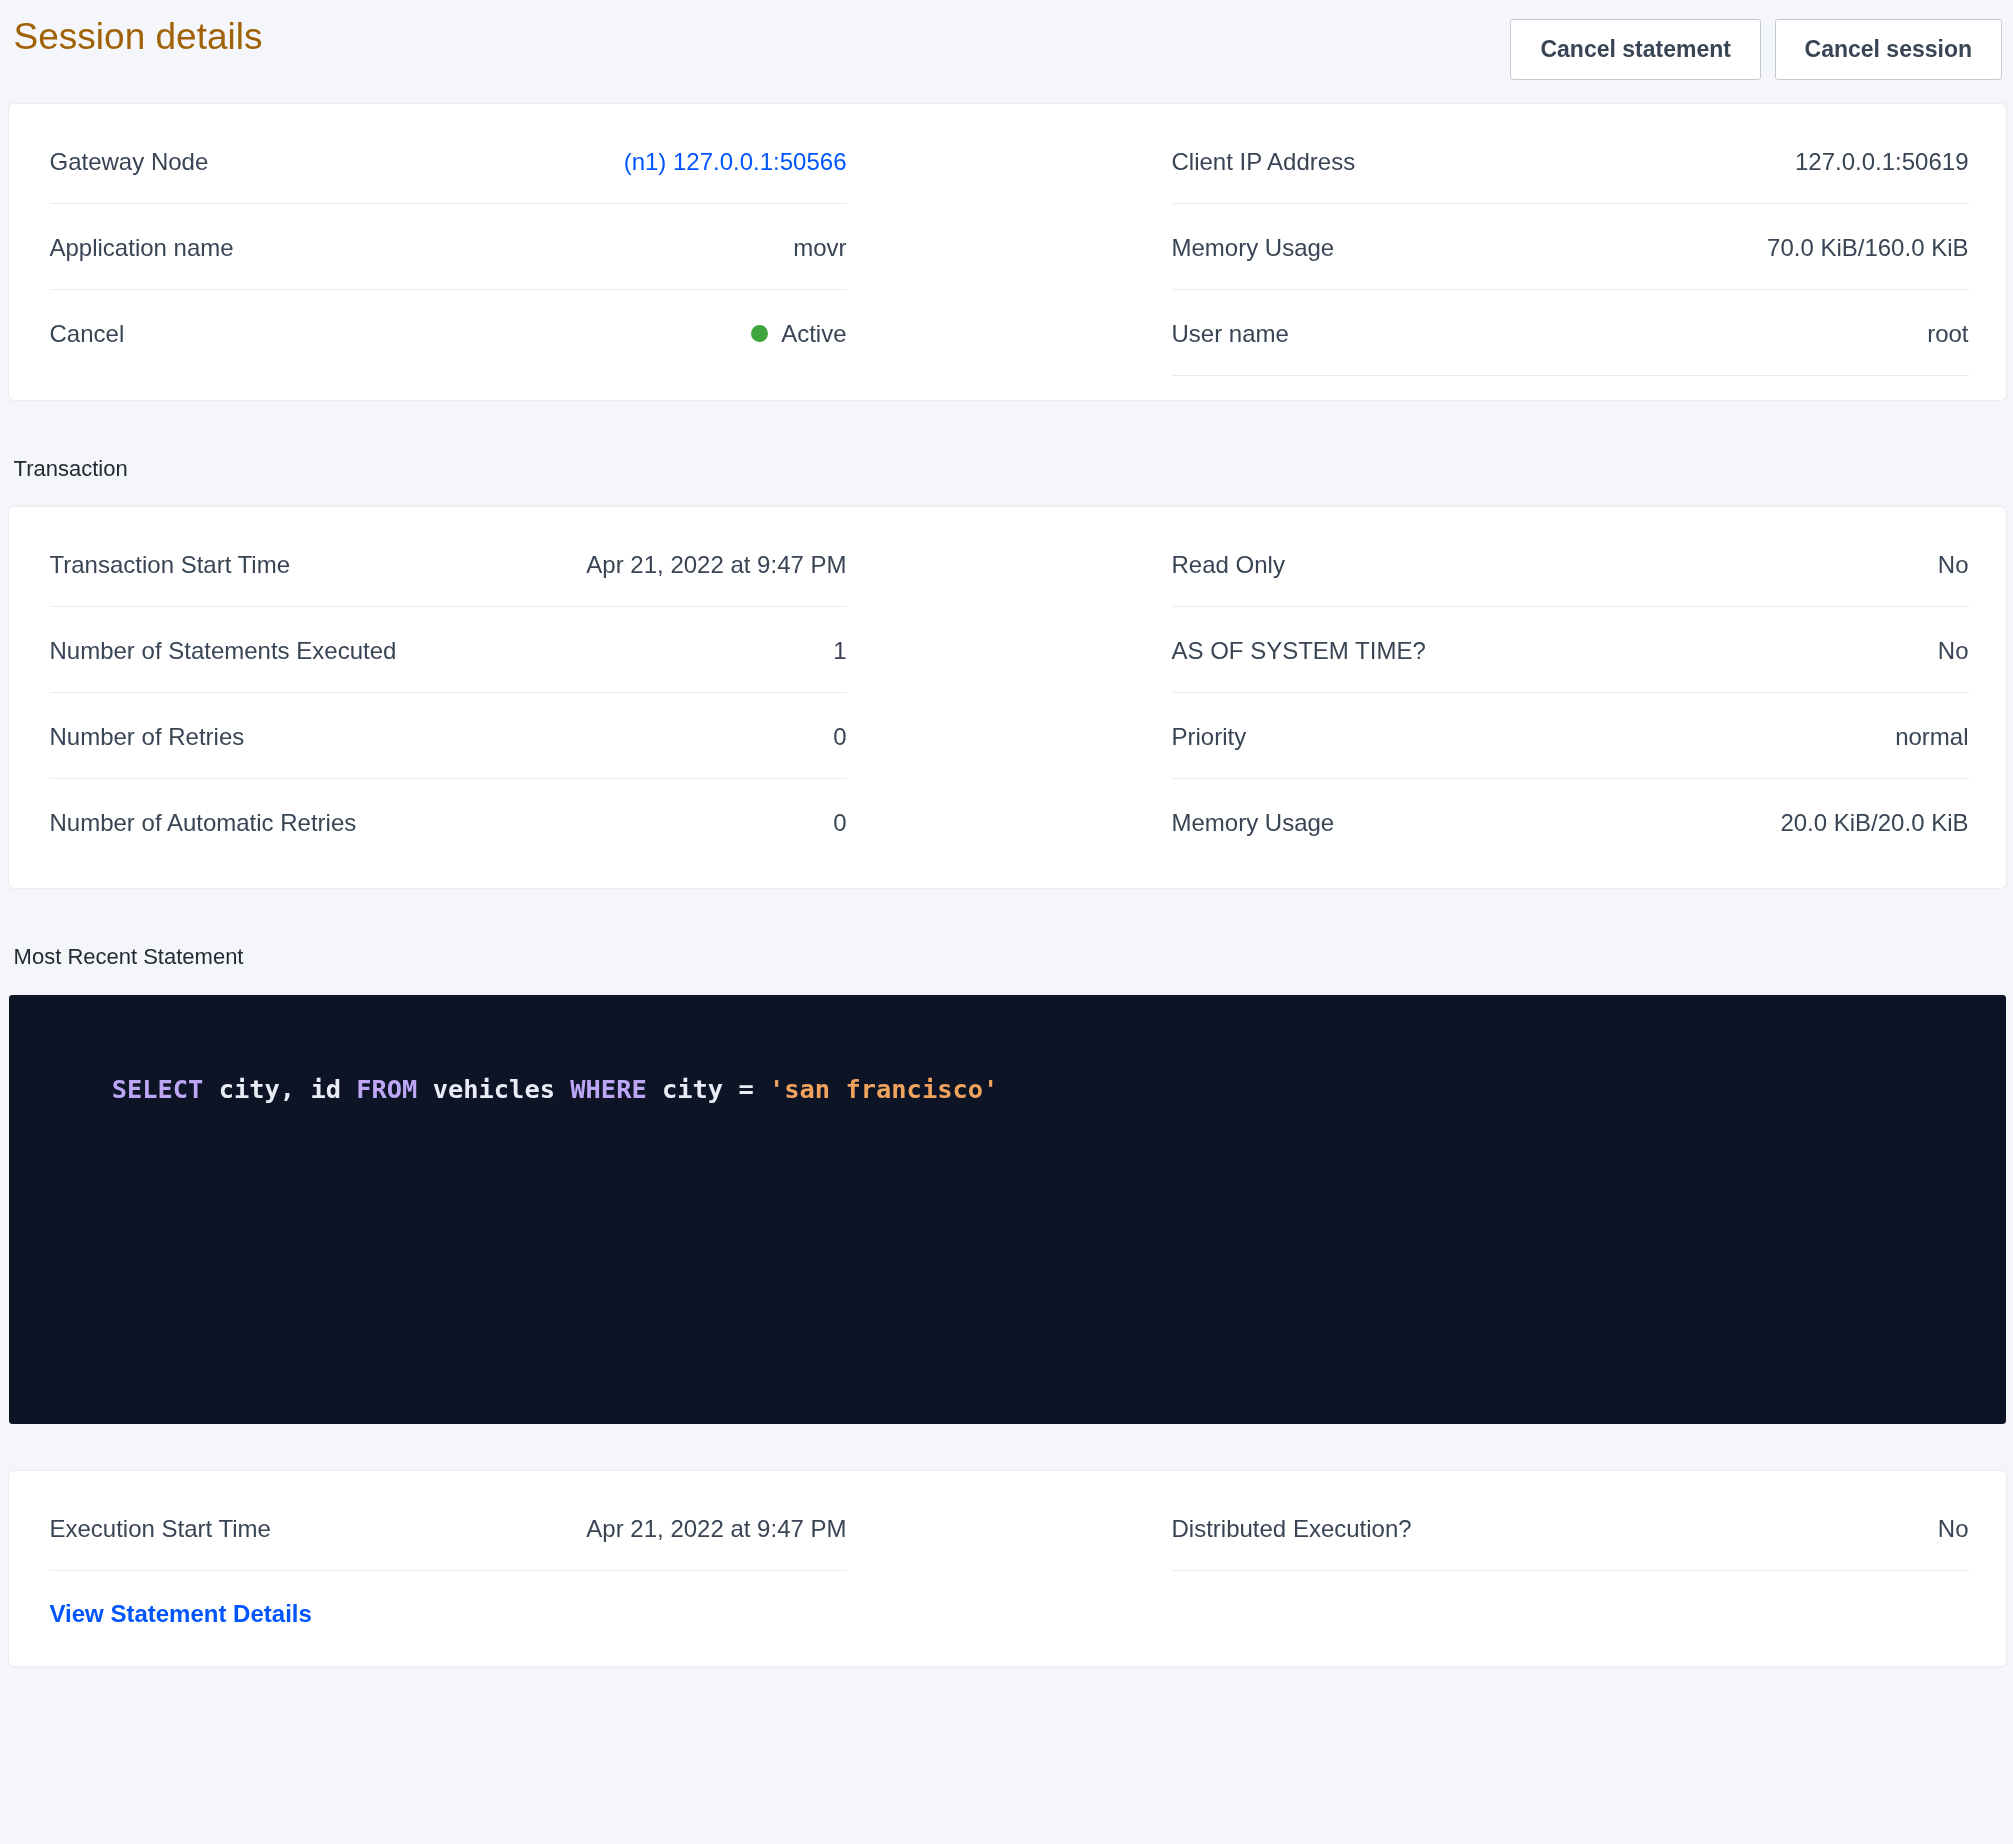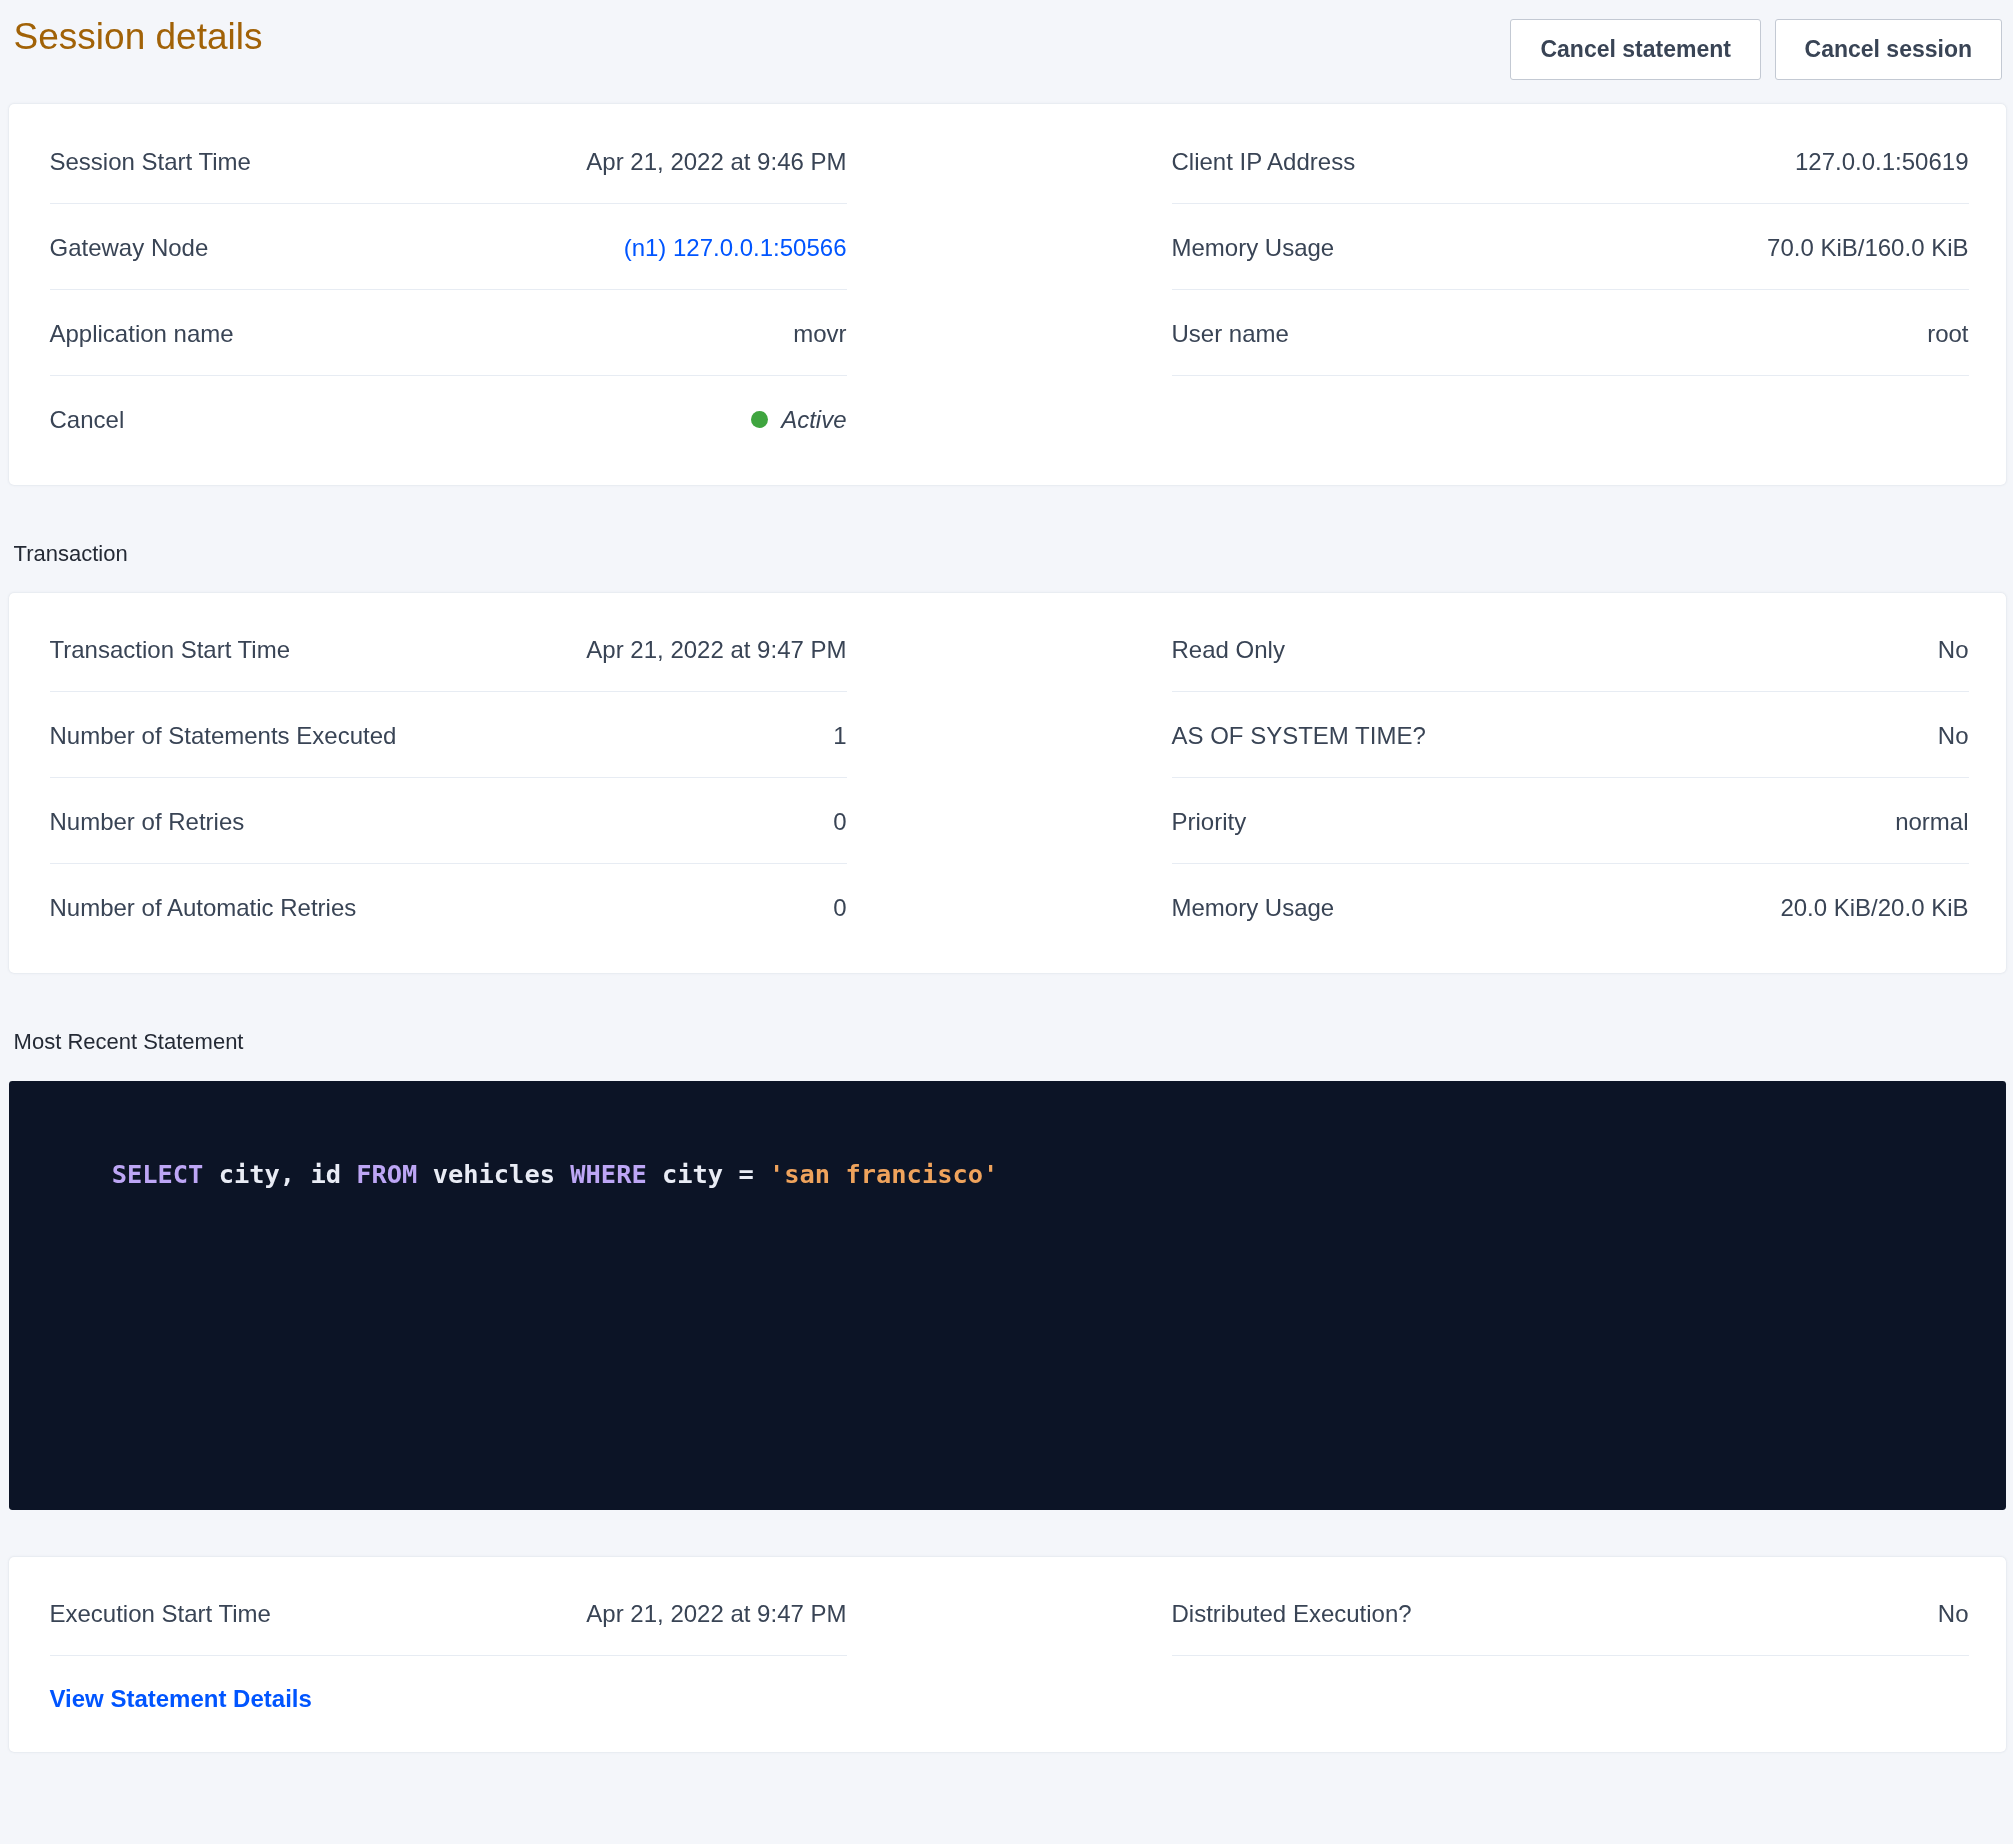--- a/index.html
+++ b/index.html
@@ -63,21 +63,21 @@
   .row.no-border { border-bottom: none; }
   .row .label { text-align: left; }
   .row .value { text-align: right; white-space: nowrap; }
 
   .link {
     color: var(--link, #0055ff);
     text-decoration: none;
     cursor: pointer;
   }
 
-  .status-value { display: inline-flex; align-items: center; gap: 13.6px; font-style: italic; }
+  .status-value { display: inline-flex; align-items: center; gap: 13.6px; }
   .status-dot {
     width: 17px; height: 17px;
     border-radius: 50%;
     background: var(--status-active, #3fa53f);
     display: inline-block;
   }
 
   
   .section-heading {
     font-size: 22px;
@@ -119,24 +119,20 @@
   <div class="header-actions">
     <button class="btn">Cancel statement</button>
     <button class="btn">Cancel session</button>
   </div>
 </div>
 
 <div class="card">
   <div class="card-columns">
     <div class="col">
       <div class="row">
-        <span class="label">Session Start Time</span>
-        <span class="value">Apr 21, 2022 at 9:46 PM</span>
-      </div>
-      <div class="row">
         <span class="label">Gateway Node</span>
         <a class="value link">(n1) 127.0.0.1:50566</a>
       </div>
       <div class="row">
         <span class="label">Application name</span>
         <span class="value">movr</span>
       </div>
       <div class="row no-border">
         <span class="label">Cancel</span>
         <span class="value status-value">

